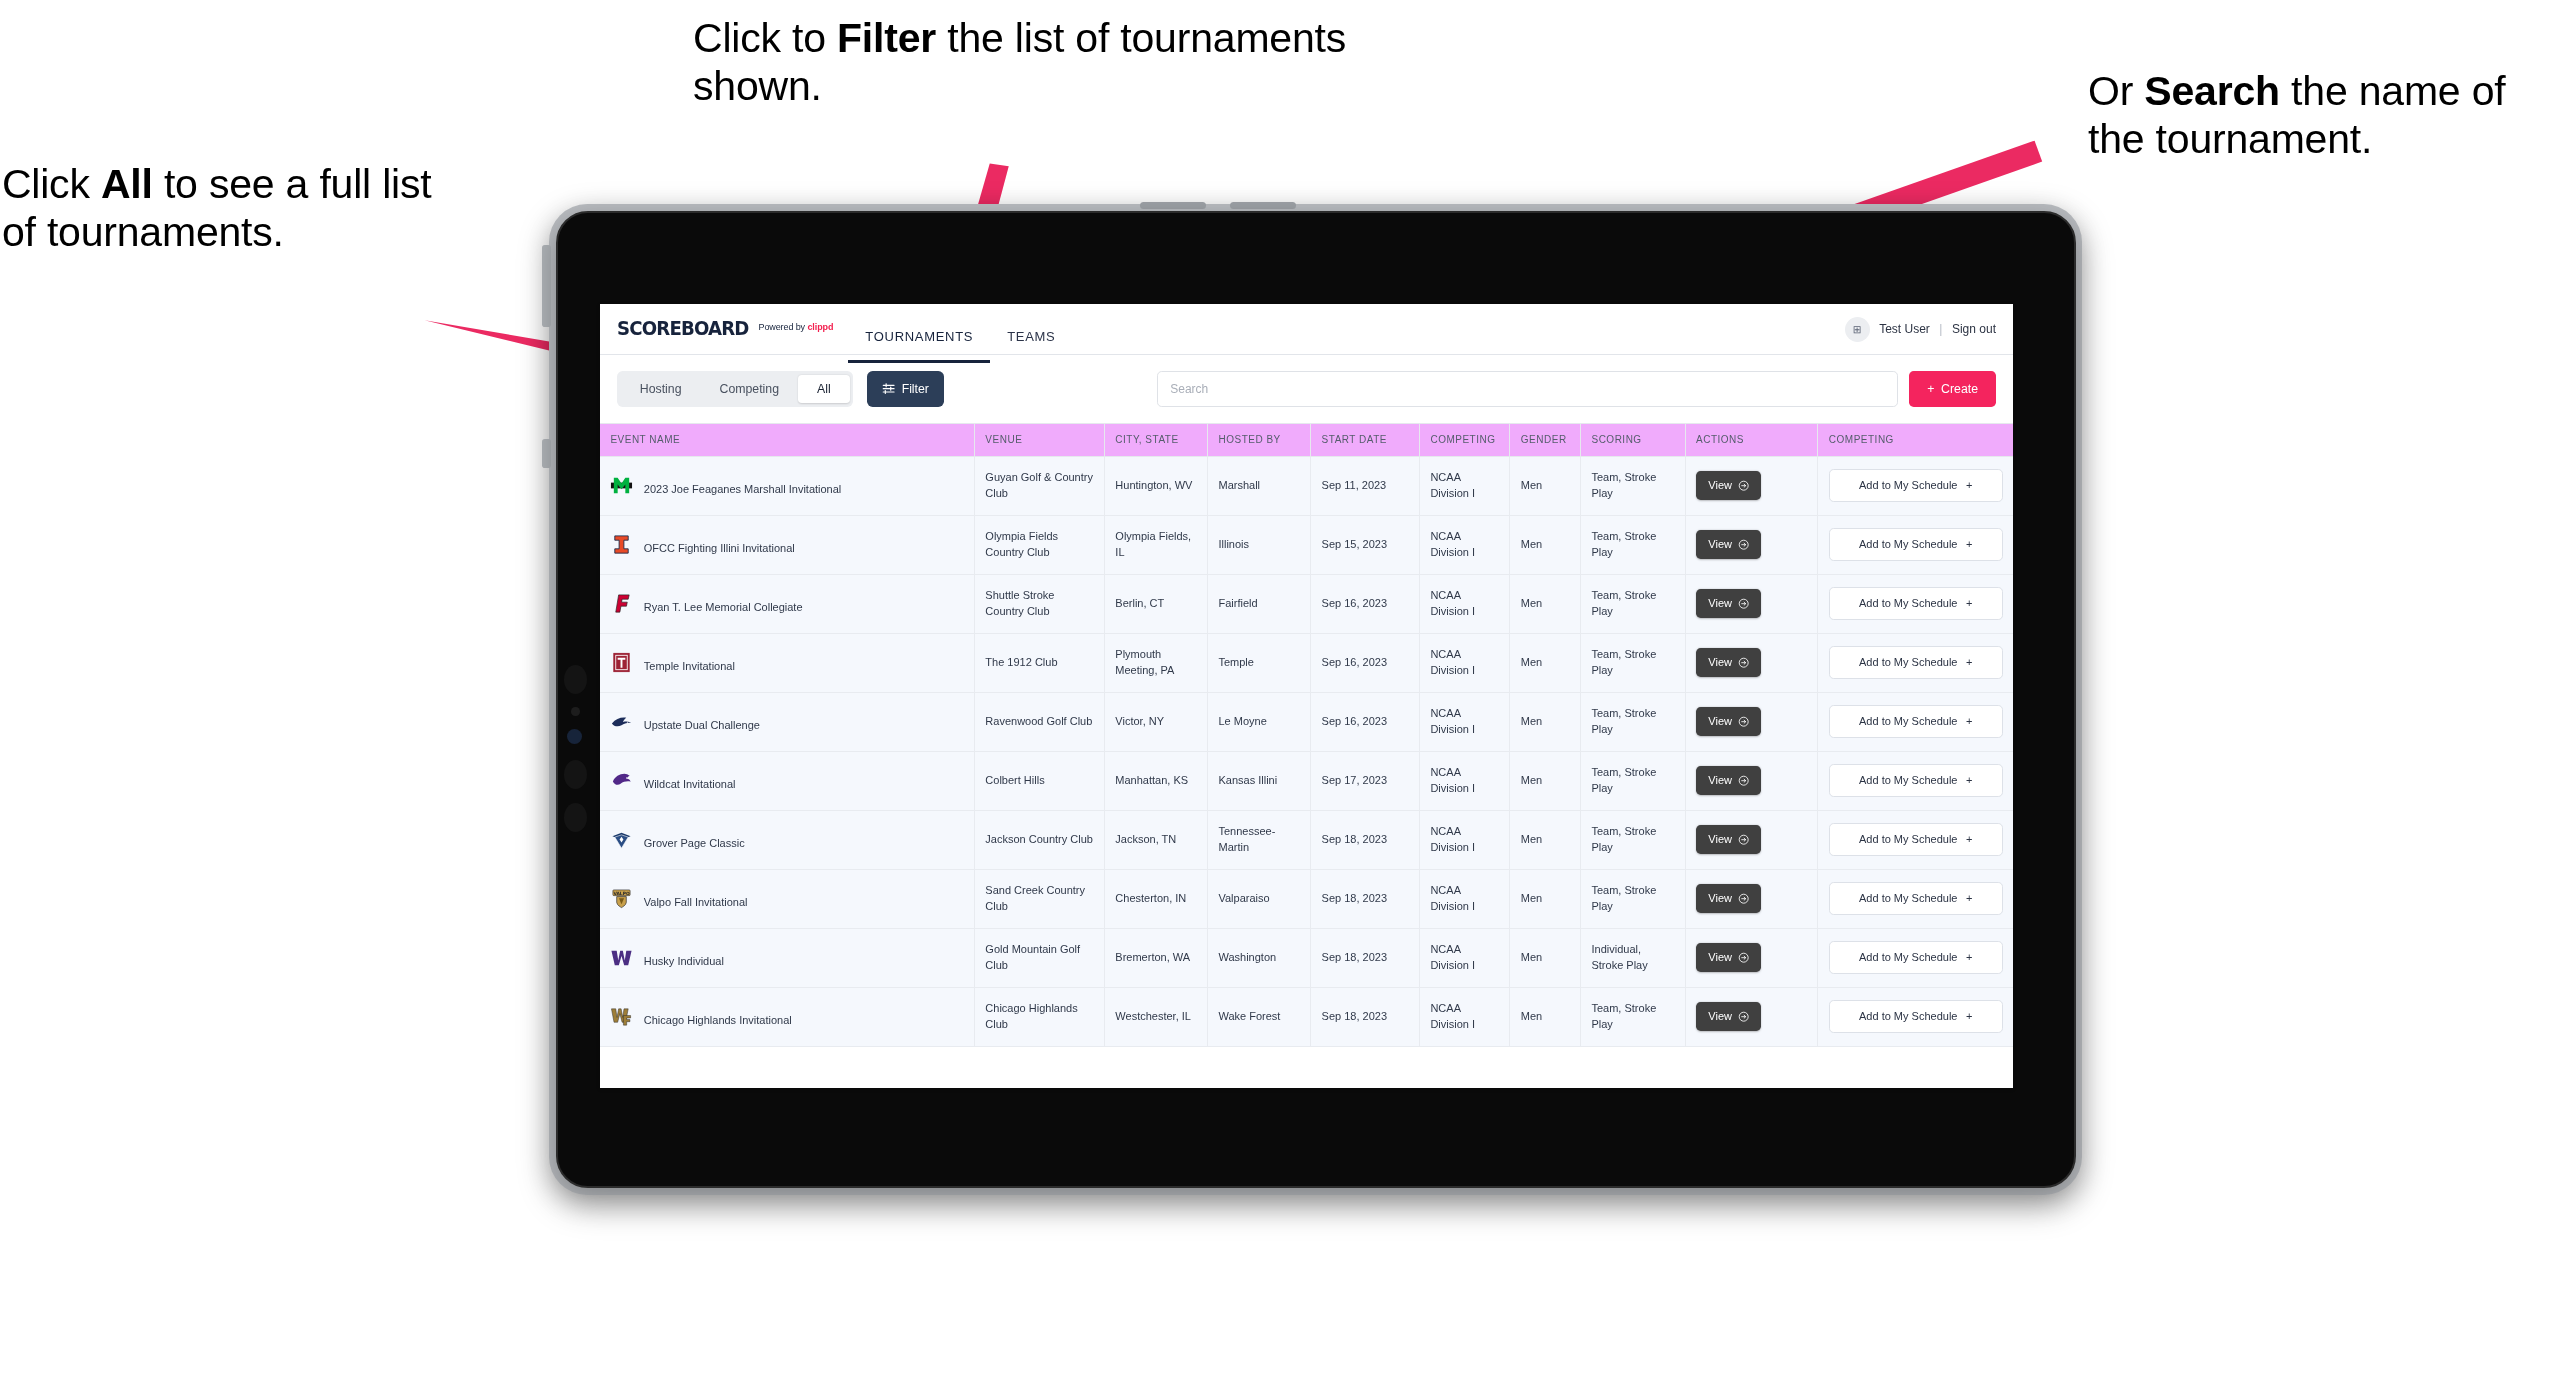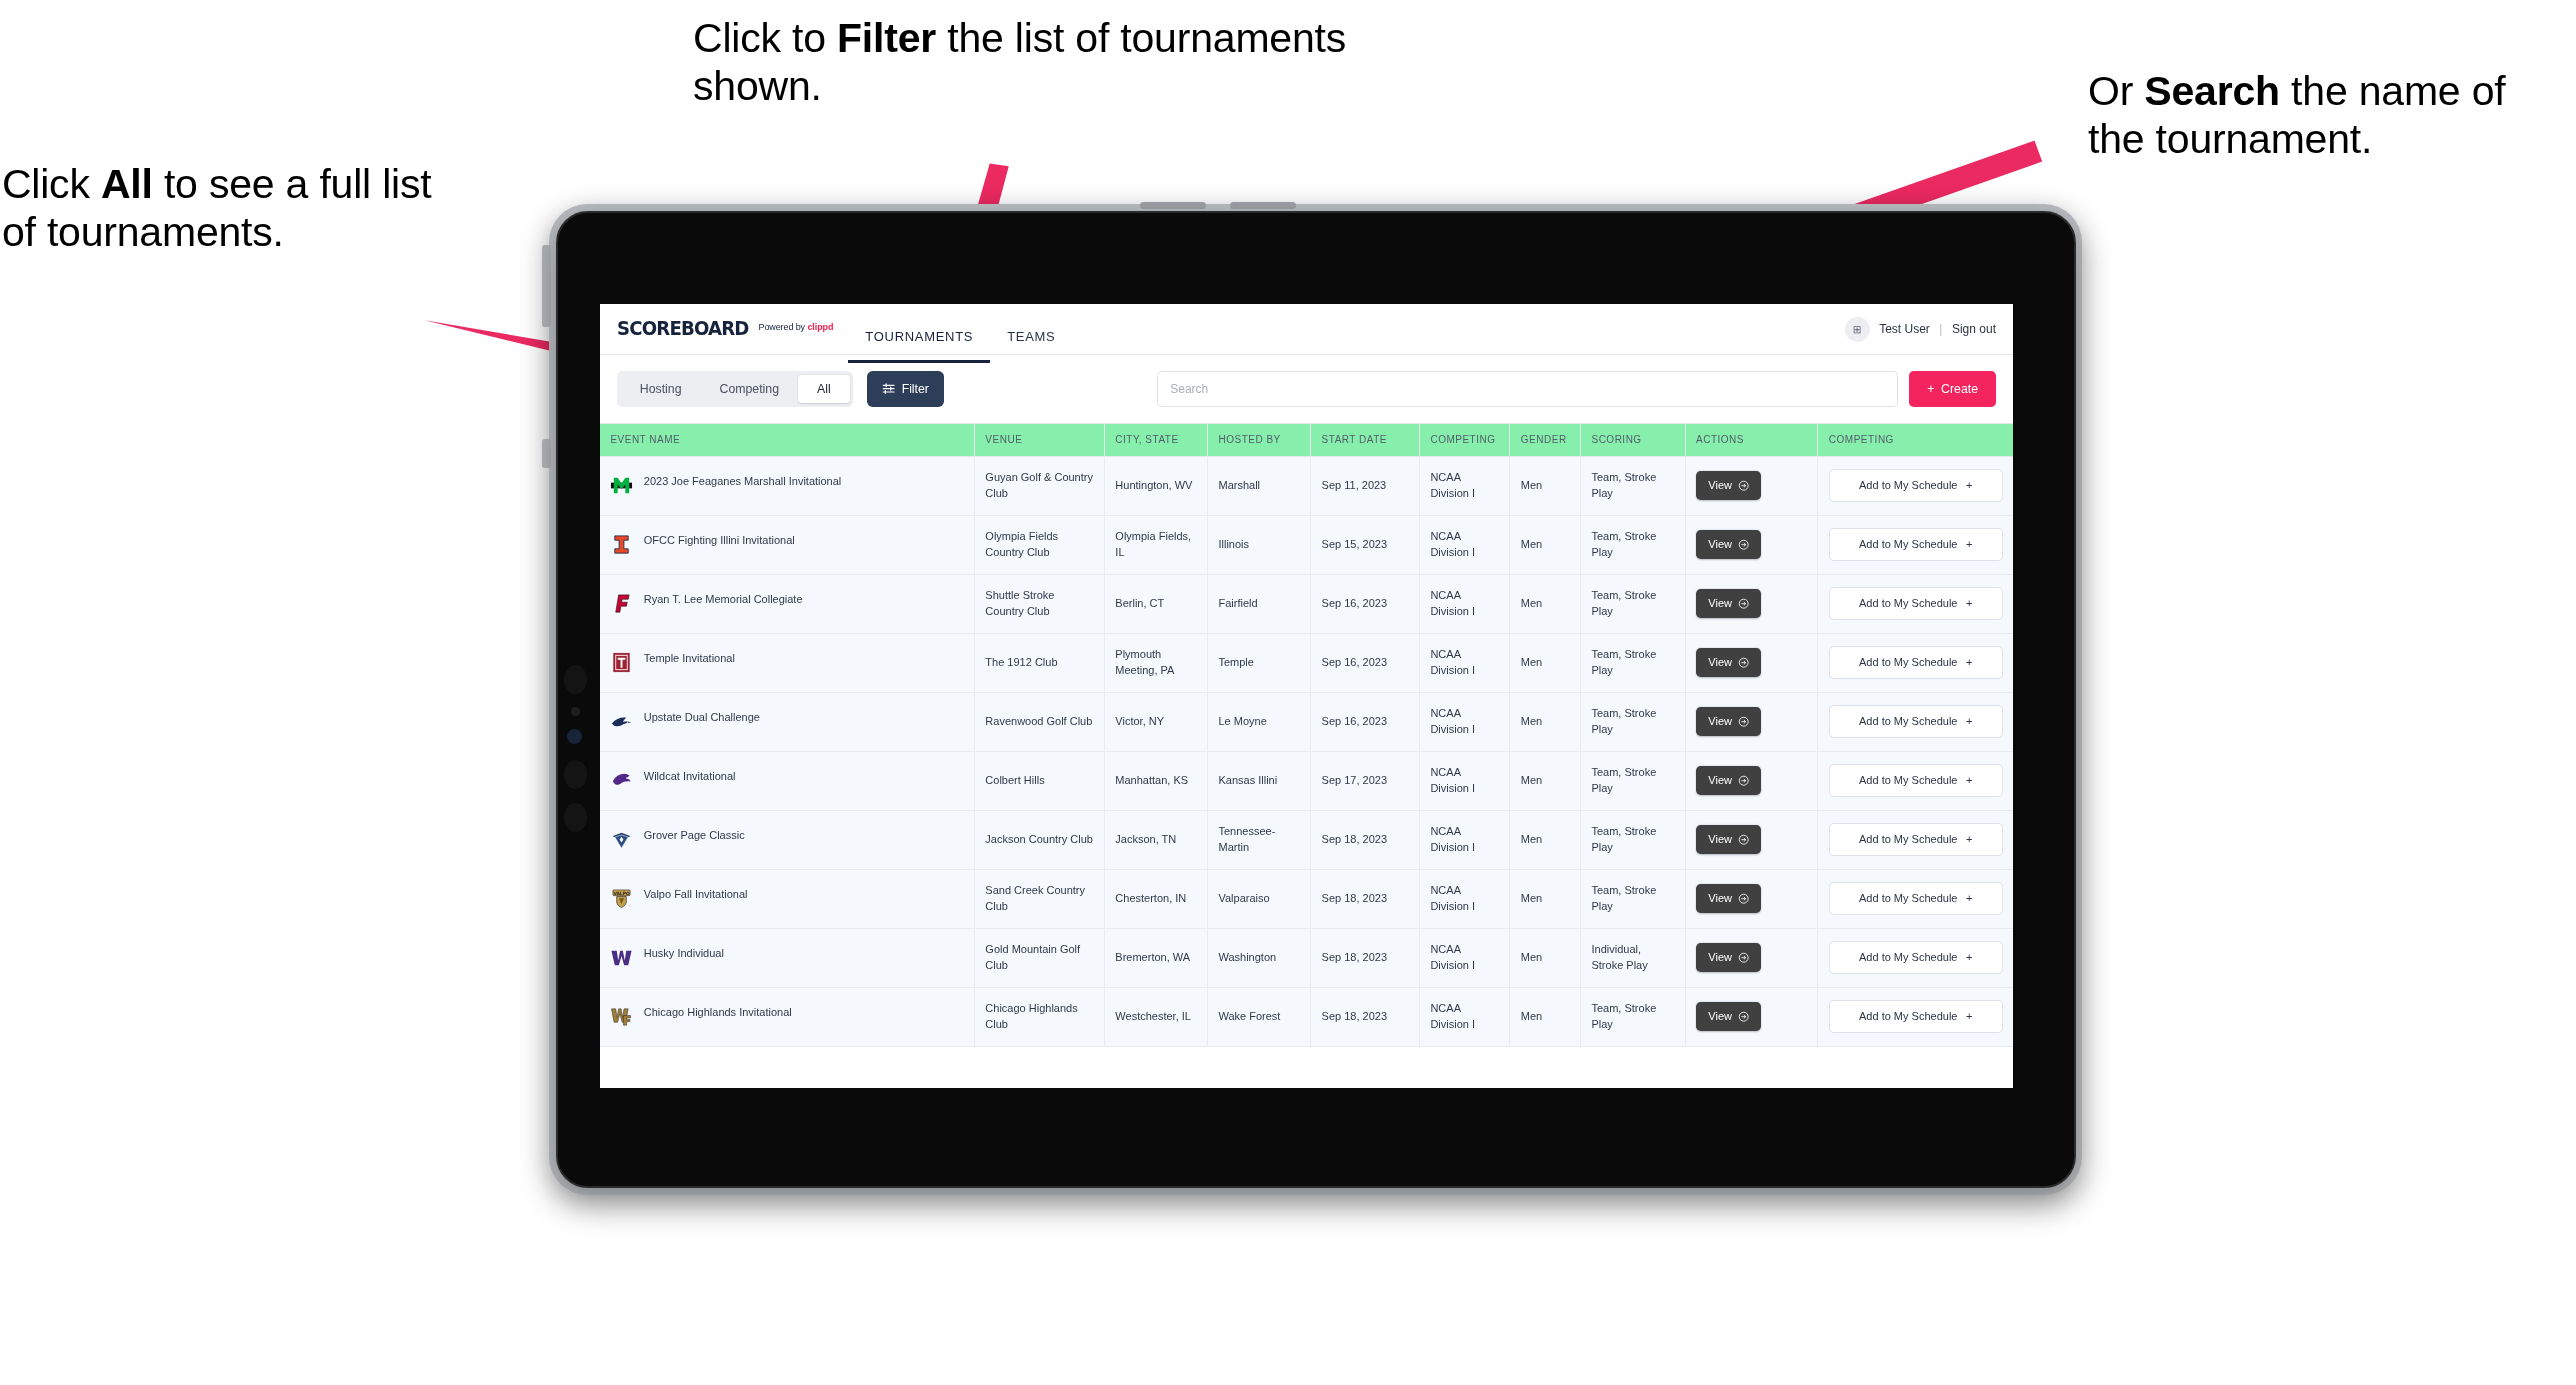--- a/index.html
+++ b/index.html
@@ -125,34 +125,34 @@
   #search-input::placeholder { color:#a9aeb8; }
   #create-btn {
     display:flex; align-items:center; justify-content:center; gap:6.6px;
     background:#f4245e; color:#fff; border-radius:4.7px;
     height:36px; padding:0 18px; font-size:12.3px; cursor:pointer; white-space:nowrap;
   }
 
   
   table { width:100%; border-collapse: collapse; table-layout: fixed; }
   thead th {
-    background:#86efac; text-align:left; font-weight:400;
+    background:#f0abfc; text-align:left; font-weight:400;
     font-size:10px; letter-spacing:0.5px; color:#545c6b;
     padding: 10.4px 10.4px; border-top:0.9px solid #e6e9ee; border-bottom:0.9px solid #e6e9ee;
     border-right:0.9px solid #e6e9ee;
   }
   thead th:last-child { border-right:none; }
   tbody td {
     font-size:11px; color:#30394a; padding: 8.5px 10.4px; vertical-align:middle;
     border-bottom:0.9px solid #e8ebf0; border-right:0.9px solid #e8ebf0;
     line-height:1.42;
   }
   tbody td:last-child { border-right:none; }
   tbody tr { background:#f5f8fd; height: 59px; }
-  .ev-cell { display:flex; align-items:flex-start; gap:10.4px; }
+  .ev-cell { display:flex; align-items:flex-end; gap:10.4px; }
   .logo { width:23px; height:23px; flex:0 0 23px; display:flex; align-items:center; justify-content:center; }
   .logo svg { width:23px; height:23px; display:block; }
   .view-btn {
     display:inline-flex; align-items:center; justify-content:center; gap:5.7px;
     background:#404040; color:#fff; border-radius:4.7px;
     padding: 6.6px 12.3px; font-size:11px; cursor:pointer; box-shadow:0 0.9px 1.9px rgba(0,0,0,.25);
   }
   .view-btn .ic { width:11.4px;height:11.4px; display:inline-block; }
   .add-btn {
     display:flex; align-items:center; justify-content:center; gap:8.5px;

